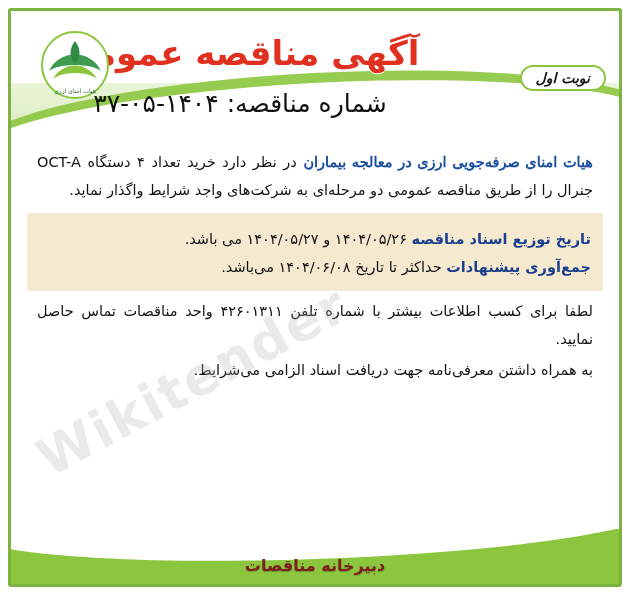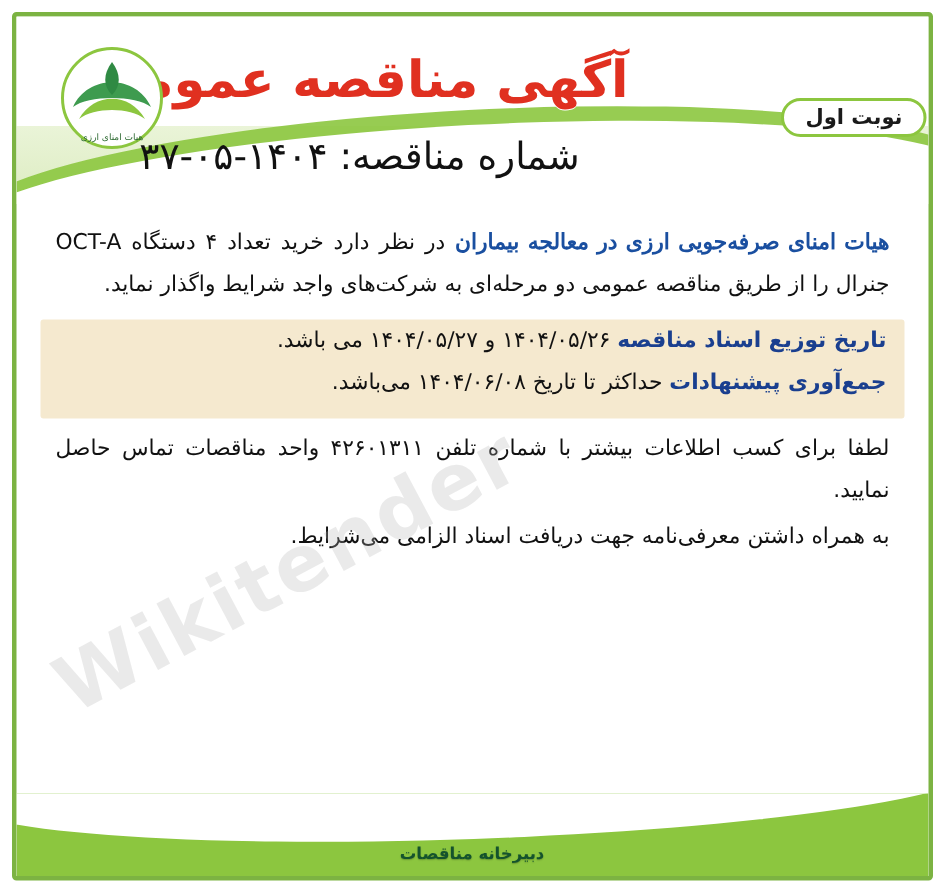--- a/index.html
+++ b/index.html
@@ -67,30 +67,31 @@
     position:absolute;
     top:78px;left:0;right:150px;
     text-align:center;
     font-size:25px;
     font-weight:normal;
     color:#111111;
     direction:rtl;
   }
   .badge-first{
     position:absolute;
-    top:54px;right:1px;
+    top:54px;right:13px;
     background:#ffffff;
     border:2px solid #8cc63f;
     border-radius:16px;
     padding:3px 14px;
     font-size:14px;
     font-weight:bold;
     color:#1a1a1a;
     direction:rtl;
     z-index:6;
+    font-style:italic;
   }
   .logo{
     position:absolute;
     top:14px;left:18px;
     width:92px;height:86px;
     z-index:6;
   }
   
   .body-wrap{
     position:relative;
@@ -105,21 +106,21 @@
     margin:0 0 2px 0;
     text-align:justify;
     text-justify:inter-word;
   }
   .para .blue{color:#1a4fa0;font-weight:bold;font-family:Liberation Serif, serif;}
   .para .blue-b{color:#1a3f8f;font-weight:bold;}
   .para .red{color:#c62828;font-weight:bold;}
   .para .bold{font-weight:bold;}
   .block-tan{
     margin:8px -10px 4px -10px;
-    padding:0 12px 10px 12px;
+    padding:12px 12px 10px 12px;
     background:#f5e9cf;
     border-radius:2px;
   }
   .block-tan .para{margin-bottom:0;}
   .tail{
     padding:2px 0 0 0;
   }
   
   .watermark{
     position:absolute;
@@ -146,23 +147,23 @@
     position:absolute;
     left:-40px;right:-40px;top:-32px;height:62px;
     background:#ffffff;
     border-radius:0 0 50% 50% / 0 0 38px 38px;
     transform:rotate(-2deg);
   }
   .footer-text{
     position:absolute;
     left:0;right:0;bottom:9px;
     text-align:center;
-    font-size:11px;
-    font-weight:bold;
-    color:#14532d;
+    font-size:16px;
+    font-weight:bold;
+    color:#7f1d1d;
     direction:rtl;
     text-shadow:0 1px 1px rgba(0,0,0,0.25);
   }
 </style>
 </head>
 <body>
 
 <div class="page">
   <div class="frame">
 

